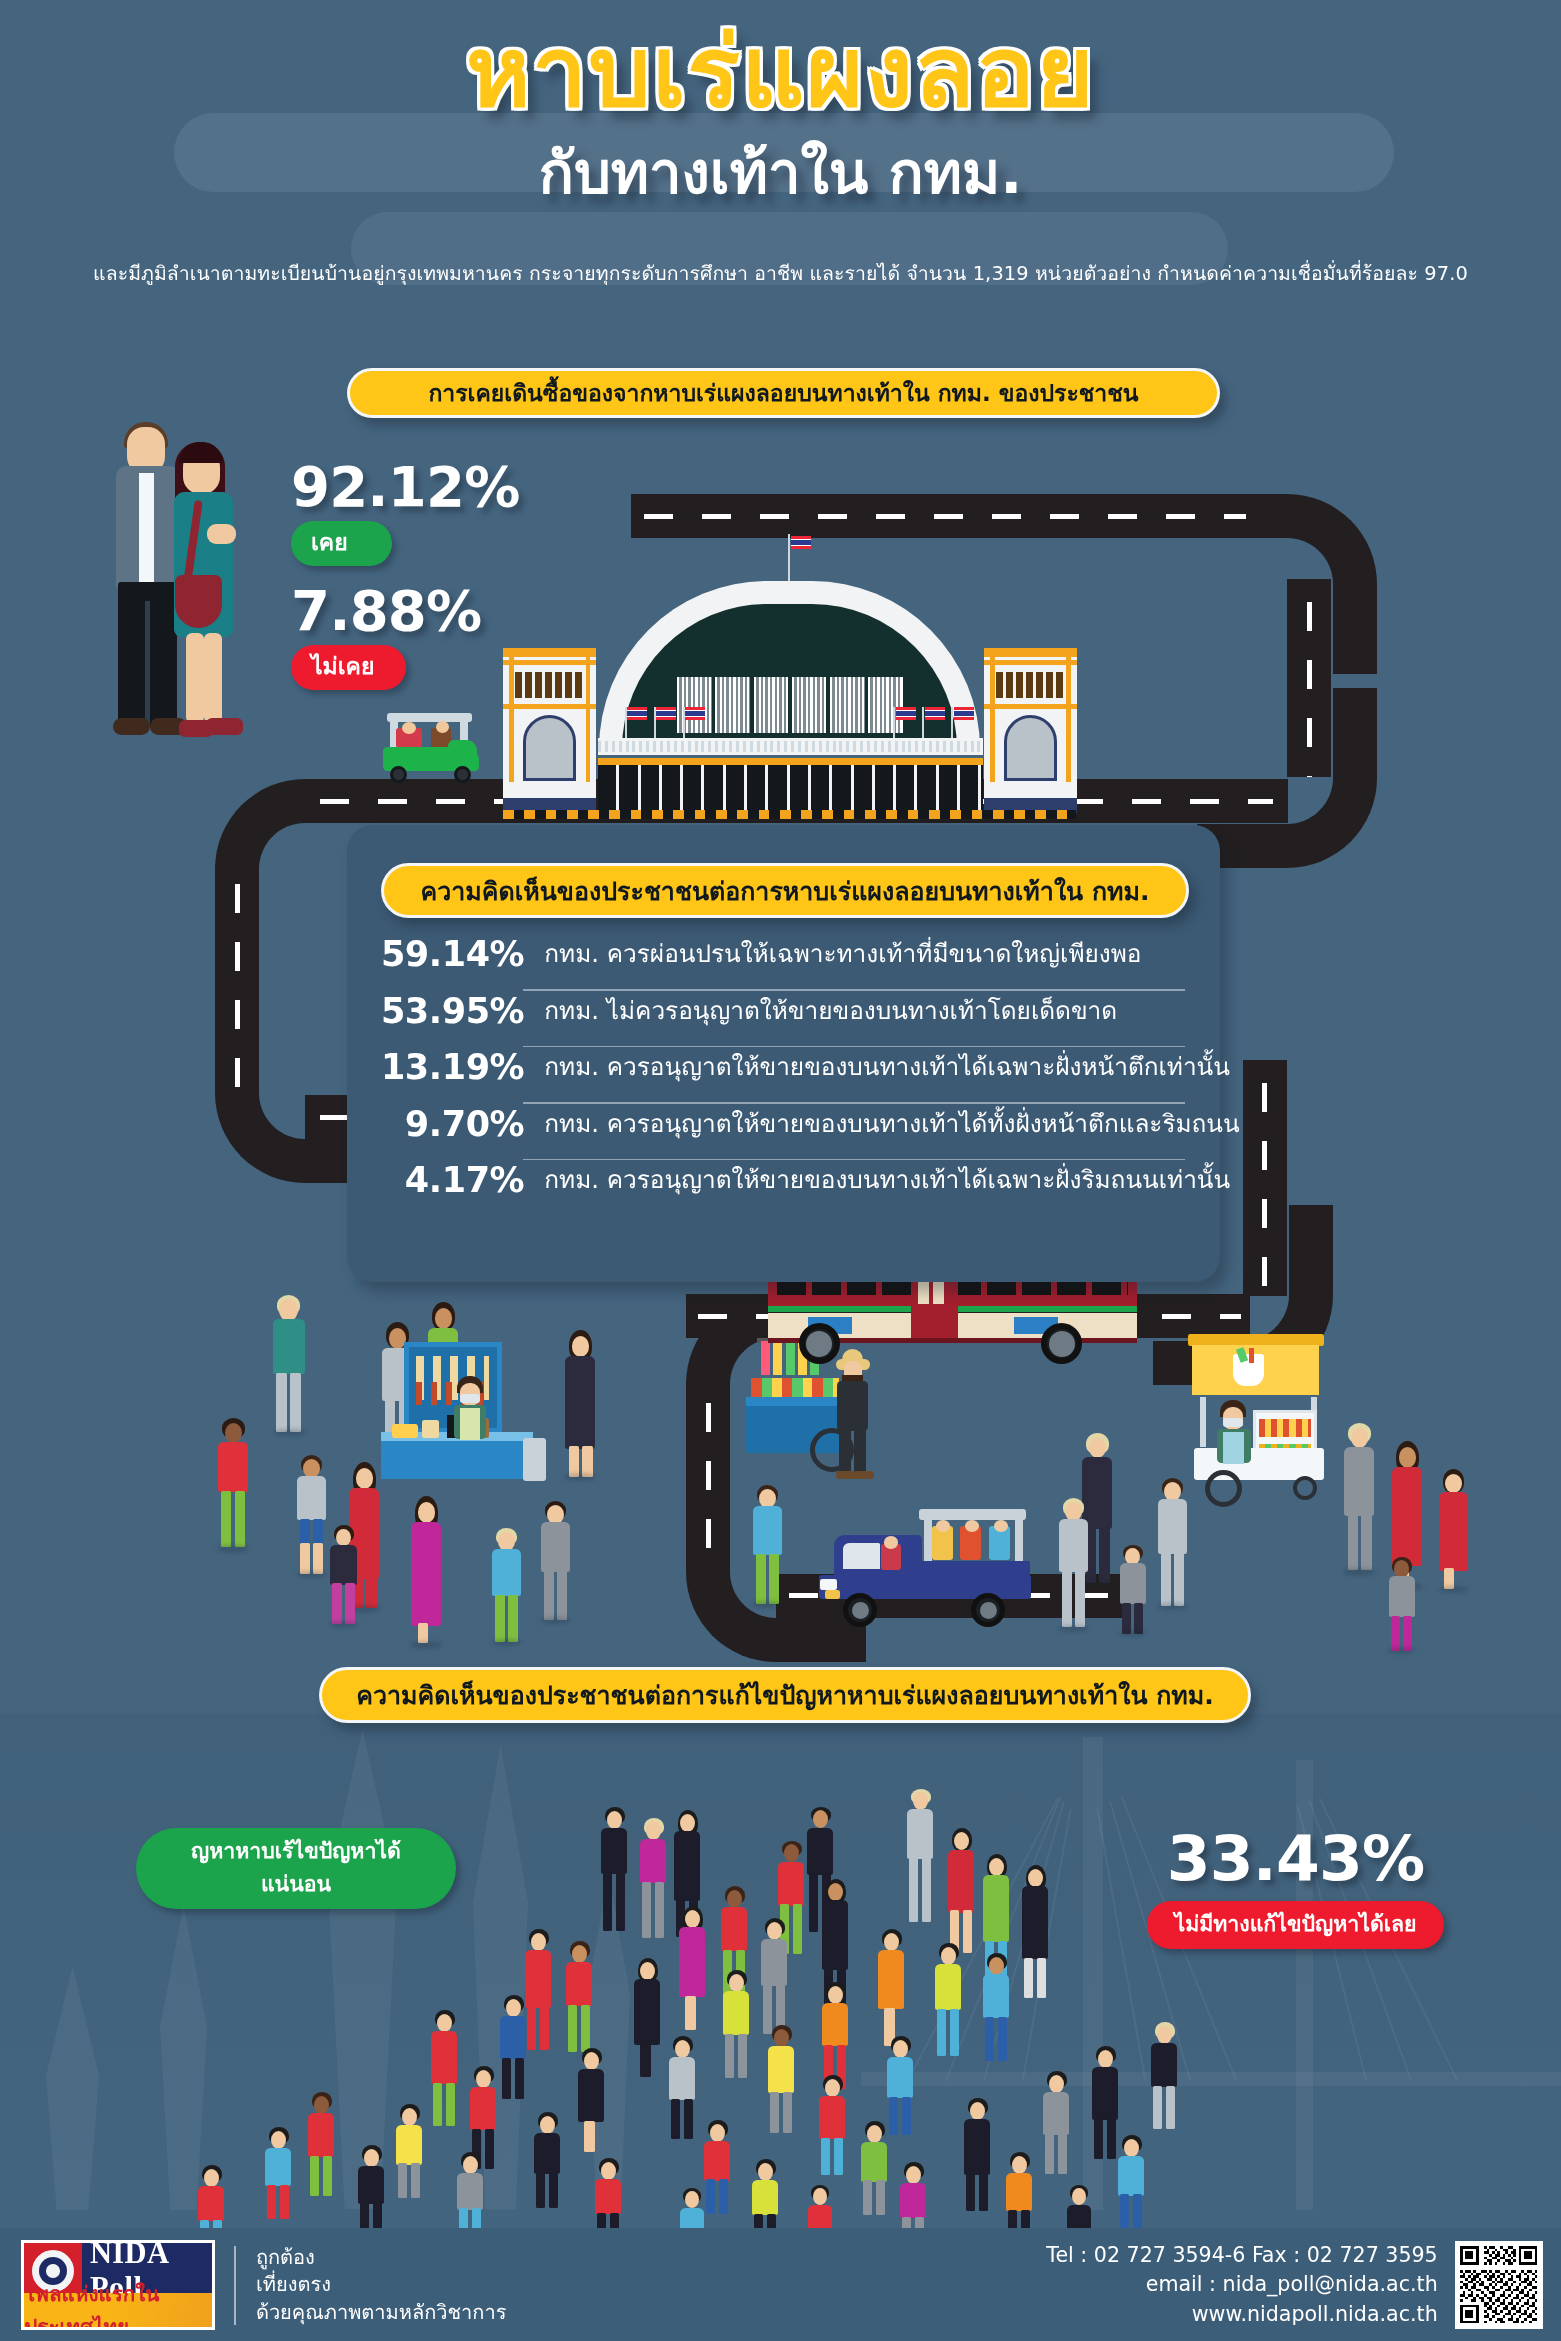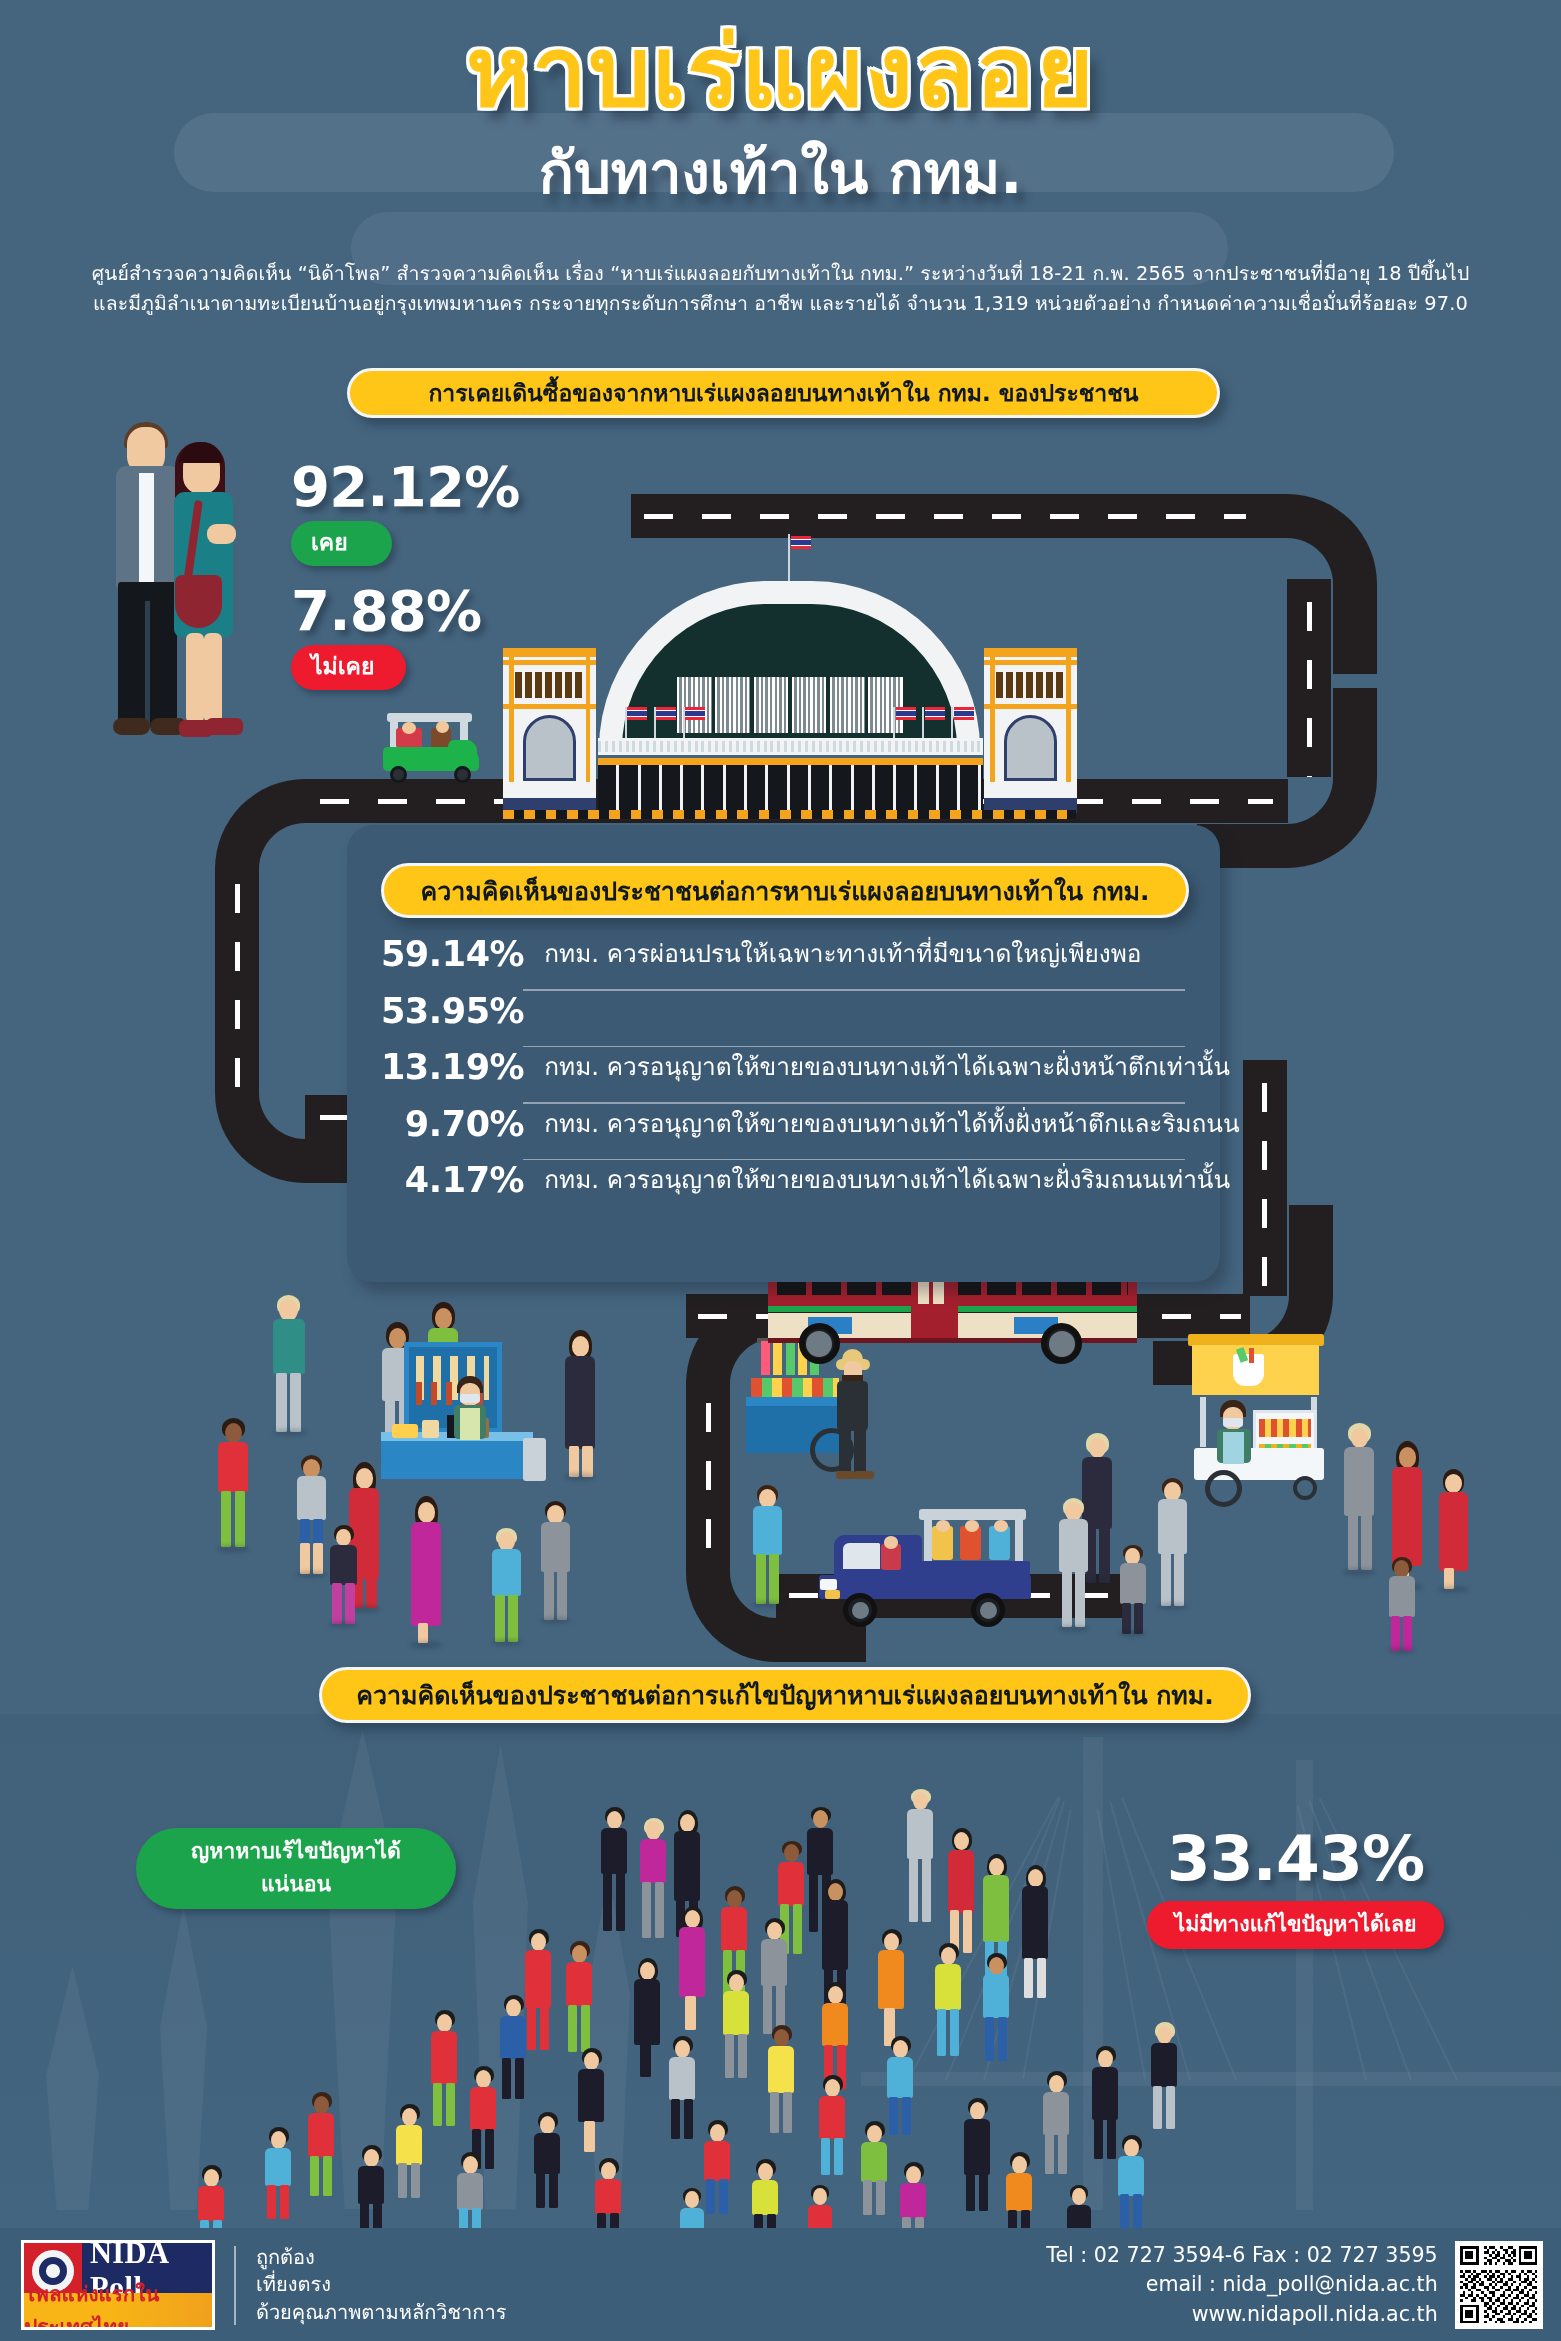--- a/index.html
+++ b/index.html
@@ -230,21 +230,20 @@
 
   <div class="title-pill" style="left:174px; top:113px; width:1220px; height:79px;"></div>
   <div class="title-pill" style="left:351px; top:212px; width:877px; height:73px; opacity:.75;"></div>
 
   <div class="head-wrap" style="padding-top:23px;">
     <div class="main-title">หาบเร่แผงลอย</div>
     <div class="sub-title">กับทางเท้าใน กทม.</div>
   </div>
 
   <div class="methodology">
-    <div>ศูนย์สำรวจความคิดเห็น “นิด้าโพล” สำรวจความคิดเห็น เรื่อง “หาบเร่แผงลอยกับทางเท้าใน กทม.” ระหว่างวันที่ 18-21 ก.พ. 2565 จากประชาชนที่มีอายุ 18 ปีขึ้นไป</div>
     <div>และมีภูมิลำเนาตามทะเบียนบ้านอยู่กรุงเทพมหานคร กระจายทุกระดับการศึกษา อาชีพ และรายได้ จำนวน  1,319  หน่วยตัวอย่าง  กำหนดค่าความเชื่อมั่นที่ร้อยละ 97.0</div>
   </div>
 
   <div class="banner" style="left:347px; top:368px; width:873px; height:50px; font-size:23px;">
     <span>การเคยเดินซื้อของจากหาบเร่แผงลอยบนทางเท้าใน กทม. ของประชาชน</span>
   </div>
 
   <div class="road rounded" style="left:631px; top:494px; width:656px; height:44px; border-radius:0;"></div>
   <div class="dash-h" style="left:644px; top:514px; width:602px;"></div>
 
@@ -410,20 +409,21 @@
   </div>
 
   <div style="position:absolute; left:351px; top:934px; width:869px; z-index:34;">
     <div class="op-row" style="height:55px;">
       <div class="op-pct">59.14%</div>
       <div class="op-txt">กทม. ควรผ่อนปรนให้เฉพาะทางเท้าที่มีขนาดใหญ่เพียงพอ</div>
     </div>
     <div class="op-sep"></div>
     <div class="op-row" style="height:55px;">
       <div class="op-pct">53.95%</div>
+      <div class="op-txt">กทม. ไม่ควรอนุญาตให้ขายของบนทางเท้าโดยเด็ดขาด</div>
     </div>
     <div class="op-sep"></div>
     <div class="op-row" style="height:55px;">
       <div class="op-pct">13.19%</div>
       <div class="op-txt">กทม. ควรอนุญาตให้ขายของบนทางเท้าได้เฉพาะฝั่งหน้าตึกเท่านั้น</div>
     </div>
     <div class="op-sep"></div>
     <div class="op-row" style="height:55px;">
       <div class="op-pct">9.70%</div>
       <div class="op-txt">กทม. ควรอนุญาตให้ขายของบนทางเท้าได้ทั้งฝั่งหน้าตึกและริมถนน</div>

